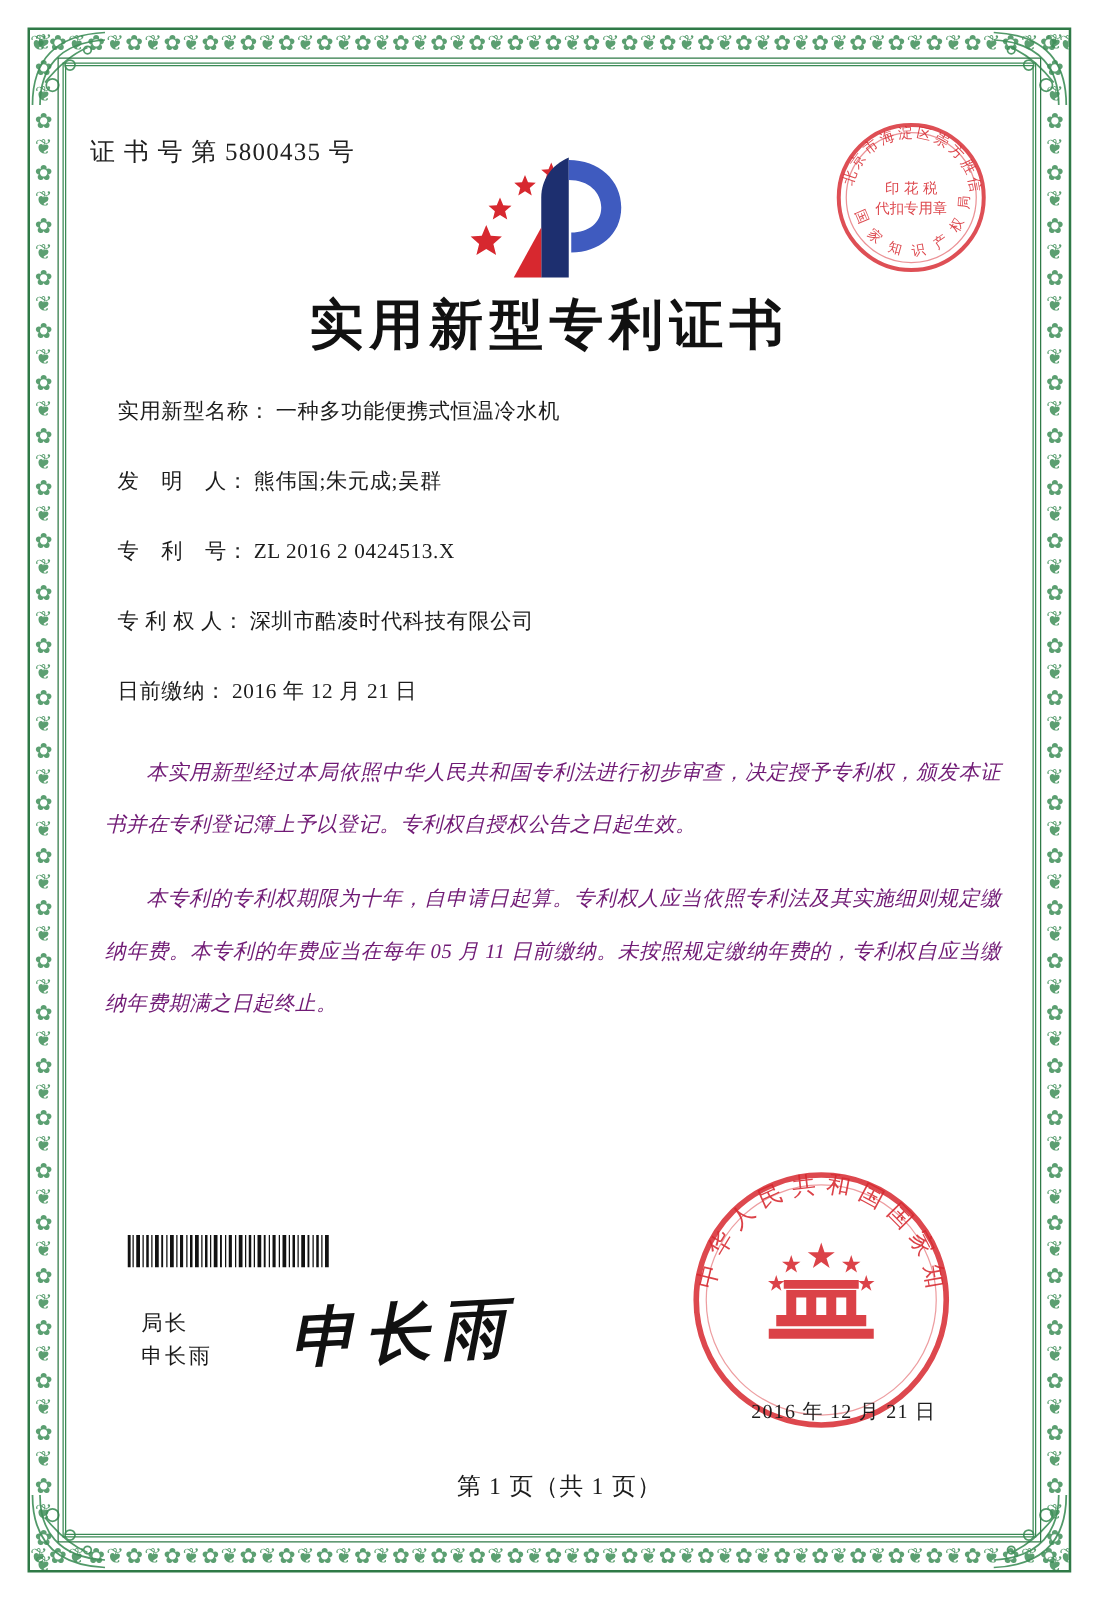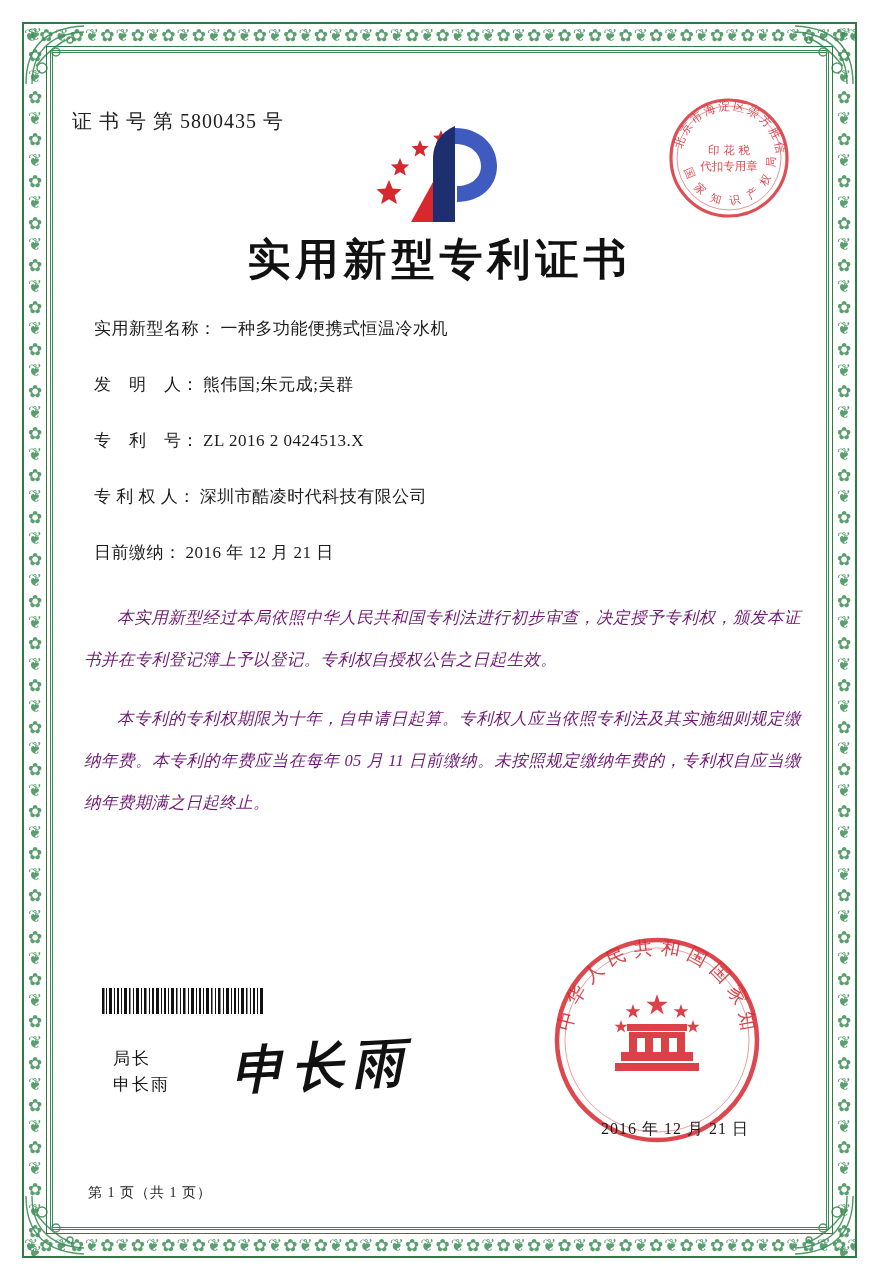--- a/index.html
+++ b/index.html
@@ -210,21 +210,22 @@
     letter-spacing: 1px;
     color: #1c1c1c;
     white-space: nowrap;
   }
 
   .page-foot {
     position: absolute;
     left: 16px;
     right: 0;
     bottom: 8px;
-    font-size: 14px;
+    text-align: center;
+    font-size: 19px;
     letter-spacing: 1px;
     color: #1c1c1c;
   }
 </style>
 </head>
 <body>
 
 <div class="page">
 
   <div class="border-outer"></div>

